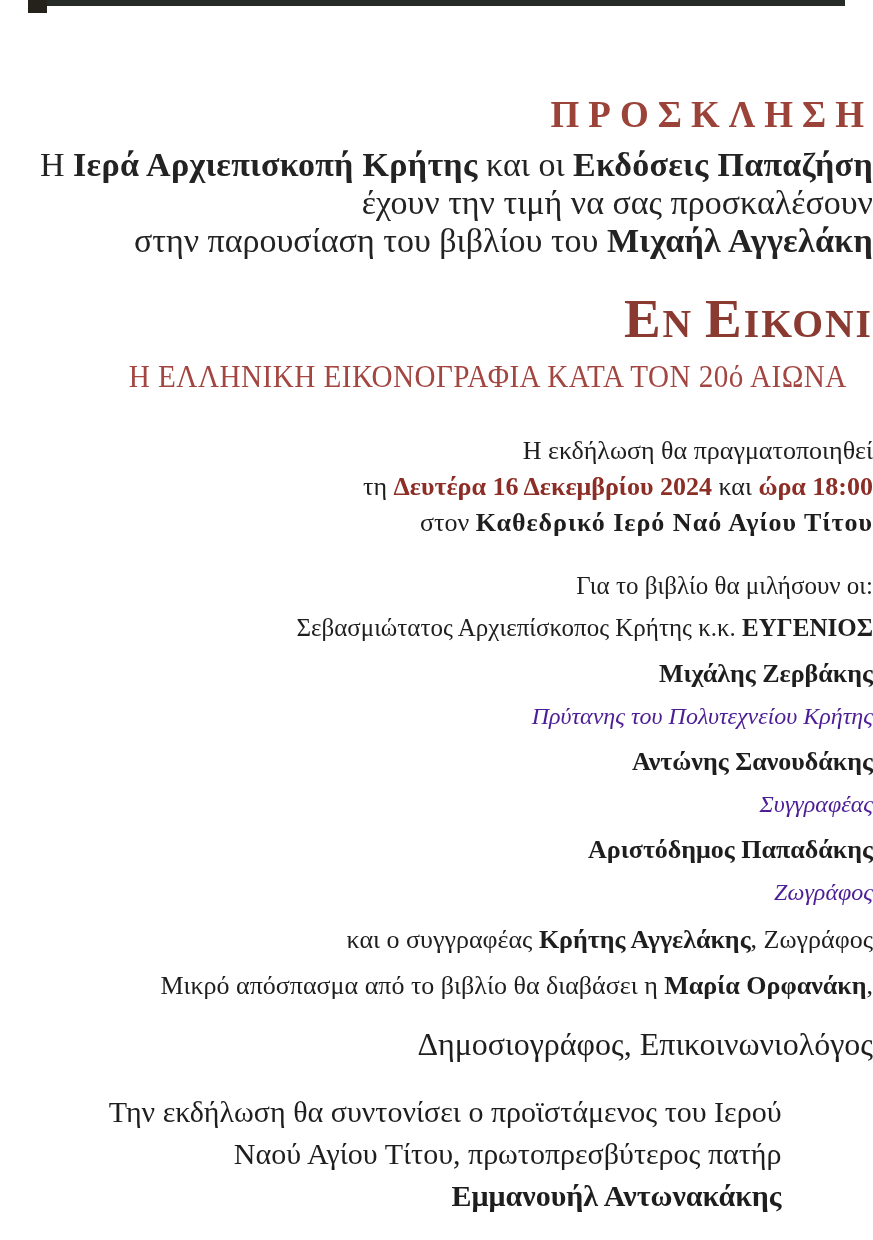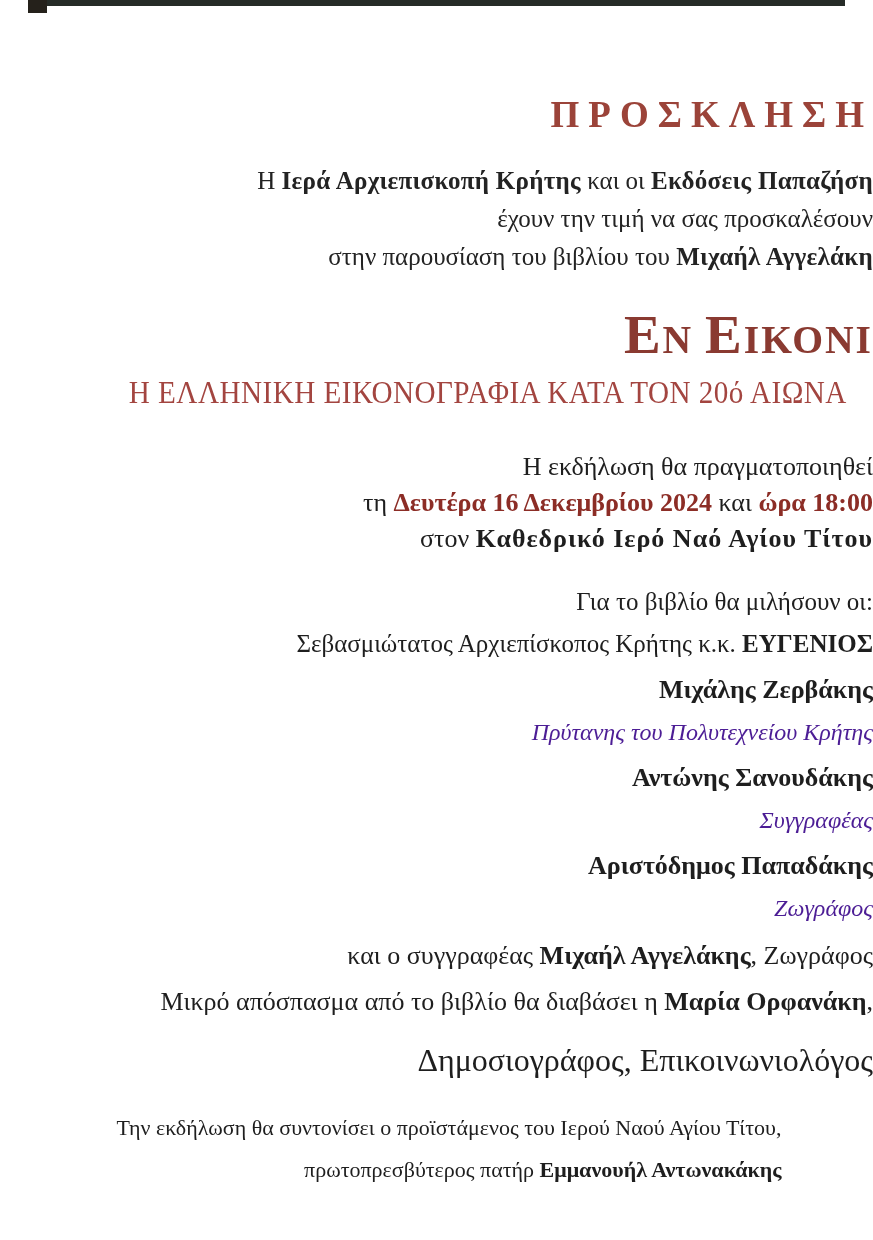--- a/index.html
+++ b/index.html
@@ -21,21 +21,21 @@
     position: absolute; left: 28px; top: 0;
     width: 19px; height: 13px;
     background: #25211b;
   }
   .page { text-align: right; padding-top: 93px; }
   .heading {
     font-size: 37px; font-weight: bold;
     letter-spacing: 9px;
     color: #9b4339;
   }
-  .intro { margin-top: 26px; font-size: 25px; line-height: 38px; color: #232323; }
+  .intro { margin-top: 10px; font-size: 34px; line-height: 38px; color: #232323; }
   .semibold { font-weight: 600; letter-spacing: 0.3px; }
   .book-title {
     margin-top: 30px;
     color: #8a3a31; font-weight: bold;
     font-size: 55px; line-height: 58px;
     letter-spacing: 2px;
   }
   .book-title .small { font-size: 0.72em; }
   .book-subtitle {
     margin-top: 6px;
@@ -52,21 +52,21 @@
   .italic { }
   .caps-bold { font-weight: bold; }
   .speaker-name { font-weight: bold; font-size: 26px; margin-top: 12px; }
   .speaker-role { font-style: italic; font-size: 24px; margin-top: 8px; color: #4c1d95; }
   .author-line { margin-top: 14px; font-size: 26px; }
   .reading-line { margin-top: 12px; font-size: 26px; }
   .reading-role { margin-top: 24px; font-size: 32px; }
   .coordinator {
     margin: 30px auto 0;
     width: 690px;
-    font-size: 22px; line-height: 42px;
+    font-size: 30px; line-height: 42px;
   }
 </style>
 </head>
 <body>
 
 <div class="scan-topbar"></div>
 <div class="scan-corner"></div>
 
 <div class="page">
 
@@ -99,21 +99,21 @@
     </div>
     <div>
       <div class="speaker-name">Αντώνης Σανουδάκης</div>
       <div class="speaker-role">Συγγραφέας</div>
     </div>
     <div>
       <div class="speaker-name">Αριστόδημος Παπαδάκης</div>
       <div class="speaker-role">Ζωγράφος</div>
     </div>
 
-    <div class="author-line"><span>και ο συγγραφέας </span><span class="caps-bold">Μιχαήλ Αγγελάκης</span><span class="italic">, </span><span class="italic">Ζωγράφος</span></div>
+    <div class="author-line"><span>και ο συγγραφέας </span><span class="caps-bold">Κρήτης Αγγελάκης</span><span class="italic">, </span><span class="italic">Ζωγράφος</span></div>
 
     <div class="reading-line"><span>Μικρό απόσπασμα από το βιβλίο θα διαβάσει η </span><span class="caps-bold">Μαρία Ορφανάκη</span><span>,</span></div>
     <div class="reading-role">Δημοσιογράφος, Επικοινωνιολόγος</div>
   </div>
 
   <div class="coordinator"><span>Την εκδήλωση θα συντονίσει ο </span><span class="italic">προϊστάμενος του Ιερού Ναού Αγίου Τίτου, πρωτοπρεσβύτερος πατήρ </span><span class="caps-bold">Εμμανουήλ Αντωνακάκης</span></div>
 
 </div>
 
 </body></html>

